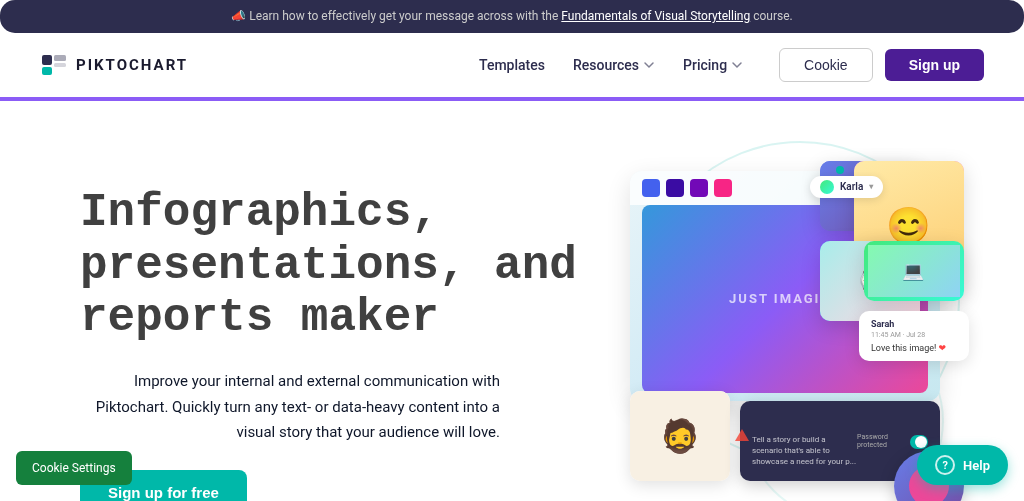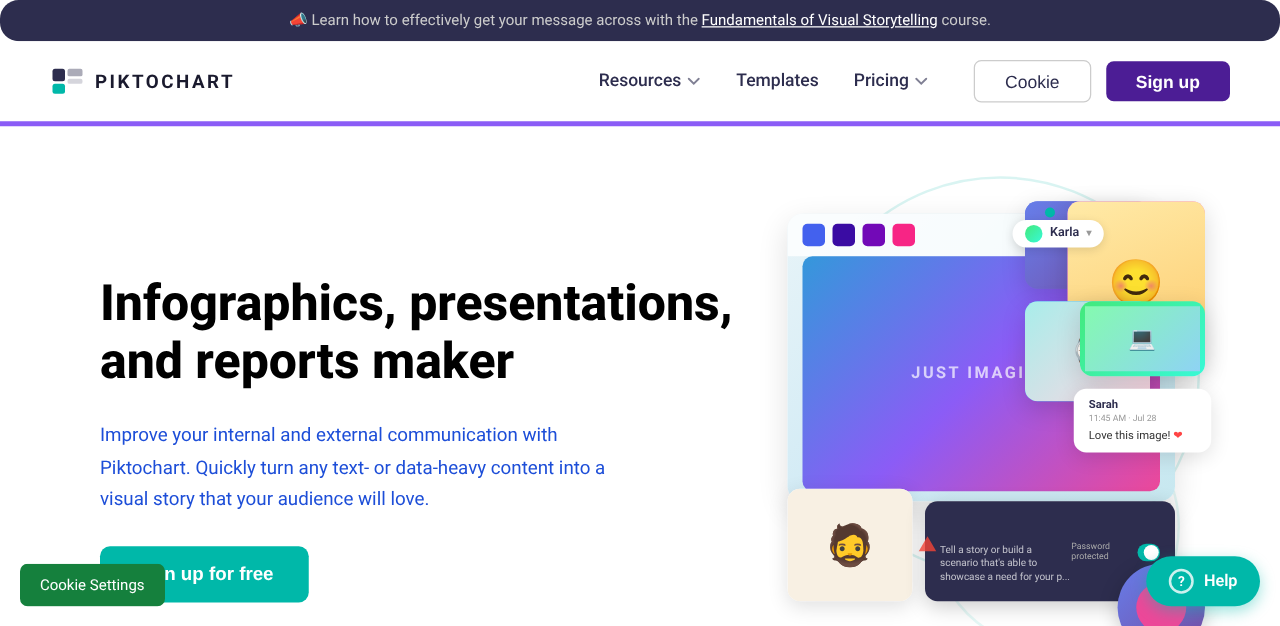--- a/index.html
+++ b/index.html
@@ -103,32 +103,34 @@
       min-height: 420px;
       position: relative;
       overflow: hidden;
     }
     .hero-left {
       flex: 0 0 520px;
       max-width: 520px;
       z-index: 2;
     }
     .hero-title {
-      font-size: 40px;
+      font-size: 46px;
       font-weight: 800;
-      color: #000000;
+      color: #404040;
       line-height: 1.15;
       margin-bottom: 24px;
+      font-family: Liberation Mono, monospace;
     }
     .hero-subtitle {
       font-size: 15px;
-      color: #1d4ed8;
+      color: #0f172a;
       line-height: 1.7;
       margin-bottom: 24px;
       max-width: 420px;
+      text-align: right;
     }
     .btn-cta {
       padding: 14px 28px;
       background: #00b8a9;
       color: #fff;
       border: none;
       border-radius: 8px;
       font-size: 15px;
       font-weight: 600;
       cursor: pointer;
@@ -460,27 +462,27 @@
       <rect x="2" y="4" width="10" height="10" rx="2" fill="#2d2d4e"></rect>
       <rect x="14" y="4" width="12" height="6" rx="1.5" fill="#2d2d4e" opacity="0.4"></rect>
       <rect x="14" y="12" width="12" height="4" rx="1.5" fill="#2d2d4e" opacity="0.2"></rect>
       <rect x="2" y="16" width="10" height="8" rx="2" fill="#00b8a9"></rect>
     </svg>
     <span class="logo-text">PIKTOCHART</span>
   </a>
 
   <div class="nav-links">
     <div class="nav-item">
+      <span>Templates</span>
+    </div>
+    <div class="nav-item">
       <span>Resources</span>
       <svg class="chevron" viewBox="0 0 12 12">
           <path d="M2 4l4 4 4-4" stroke="#2d2d4e" stroke-width="1.5" fill="none" stroke-linecap="round"></path>
         </svg>
-    </div>
-    <div class="nav-item">
-      <span>Templates</span>
     </div>
     <div class="nav-item">
       <span>Pricing</span>
       <svg class="chevron" viewBox="0 0 12 12">
           <path d="M2 4l4 4 4-4" stroke="#2d2d4e" stroke-width="1.5" fill="none" stroke-linecap="round"></path>
         </svg>
     </div>
   </div>
 
   <div class="nav-buttons">

